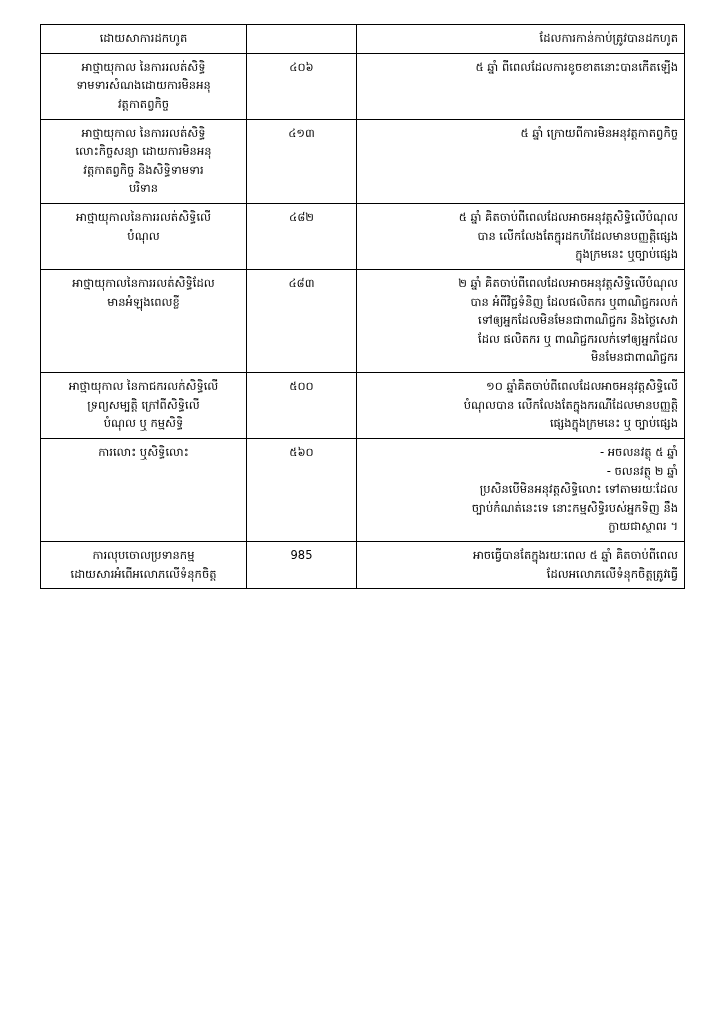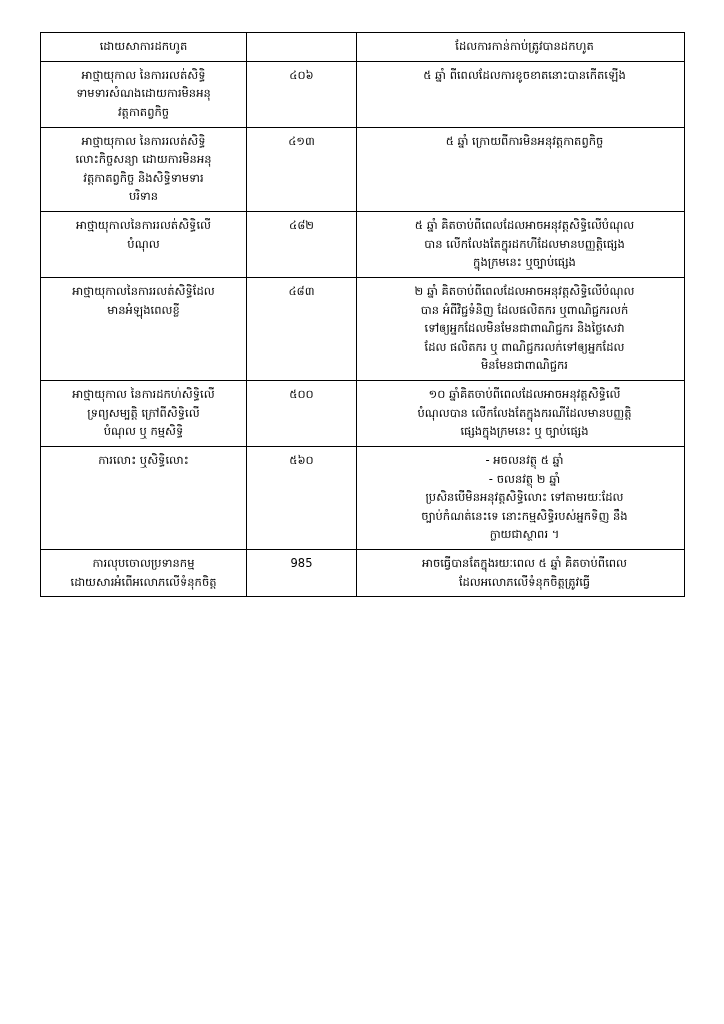--- a/index.html
+++ b/index.html
@@ -11,21 +11,21 @@
     width: 724px;
     height: 1024px;
     font-family: "DejaVu Sans", "Liberation Sans", sans-serif;
     color: #000000;
   }
   .page {
     position: relative;
     width: 724px;
     height: 1008px;
     box-sizing: border-box;
-    padding: 32px 40px 0 40px;
+    padding: 24px 40px 0 40px;
   }
   table.doc-table {
     width: 644px;
     border-collapse: collapse;
     table-layout: fixed;
   }
   table.doc-table td {
     border: 1px solid #000000;
     vertical-align: top;
     padding: 4px 6px 5px 6px;
@@ -46,21 +46,21 @@
   td.col-note {
     text-align: left;
   }
   td.vmid {
     vertical-align: middle;
   }
   .line {
     display: block;
   }
   .line.center { text-align: center; }
-  .line.left { text-align: center; margin-left: 8px; }
+  .line.left { text-align: right; margin-left: 8px; }
 </style>
 </head>
 <body>
 
 <div class="page">
   <table class="doc-table">
     <colgroup>
       <col class="c1">
       <col class="c2">
       <col class="c3">
@@ -119,21 +119,21 @@
           <td class="col-note">
             <span class="line left">២ ឆ្នាំ គិតចាប់ពីពេលដែលអាចអនុវត្តសិទ្ធិលើបំណុល</span>
             <span class="line left">បាន អំពីវិជ្ជទំនិញ ដែលផលិតករ ឬពាណិជ្ជករលក់</span>
             <span class="line left">ទៅឲ្យអ្នកដែលមិនមែនជាពាណិជ្ជករ      និងថ្លៃសេវា</span>
             <span class="line left">ដែល      ផលិតករ ឬ ពាណិជ្ជករលក់ទៅឲ្យអ្នកដែល</span>
             <span class="line left">មិនមែនជាពាណិជ្ជករ</span>
           </td>
         </tr>
         <tr>
           <td class="col-desc vmid">
-            <span class="line center">អាថ្មាយុកាល  នៃការដកហ់សិទ្ធិលើ</span>
+            <span class="line center">អាថ្មាយុកាល  នៃកាជករលក់សិទ្ធិលើ</span>
             <span class="line center">ទ្រព្យសម្បត្តិ      ក្រៅពីសិទ្ធិលើ</span>
             <span class="line center">បំណុល ឬ កម្មសិទ្ធិ</span>
           </td>
           <td class="col-num">៥០០</td>
           <td class="col-note">
             <span class="line left">១០          ឆ្នាំគិតចាប់ពីពេលដែលអាចអនុវត្តសិទ្ធិលើ</span>
             <span class="line left">បំណុលបាន  លើកលែងតែក្នុងករណីដែលមានបញ្ញត្តិ</span>
             <span class="line left">ផ្សេងក្នុងក្រមនេះ ឬ ច្បាប់ផ្សេង</span>
           </td>
         </tr>

